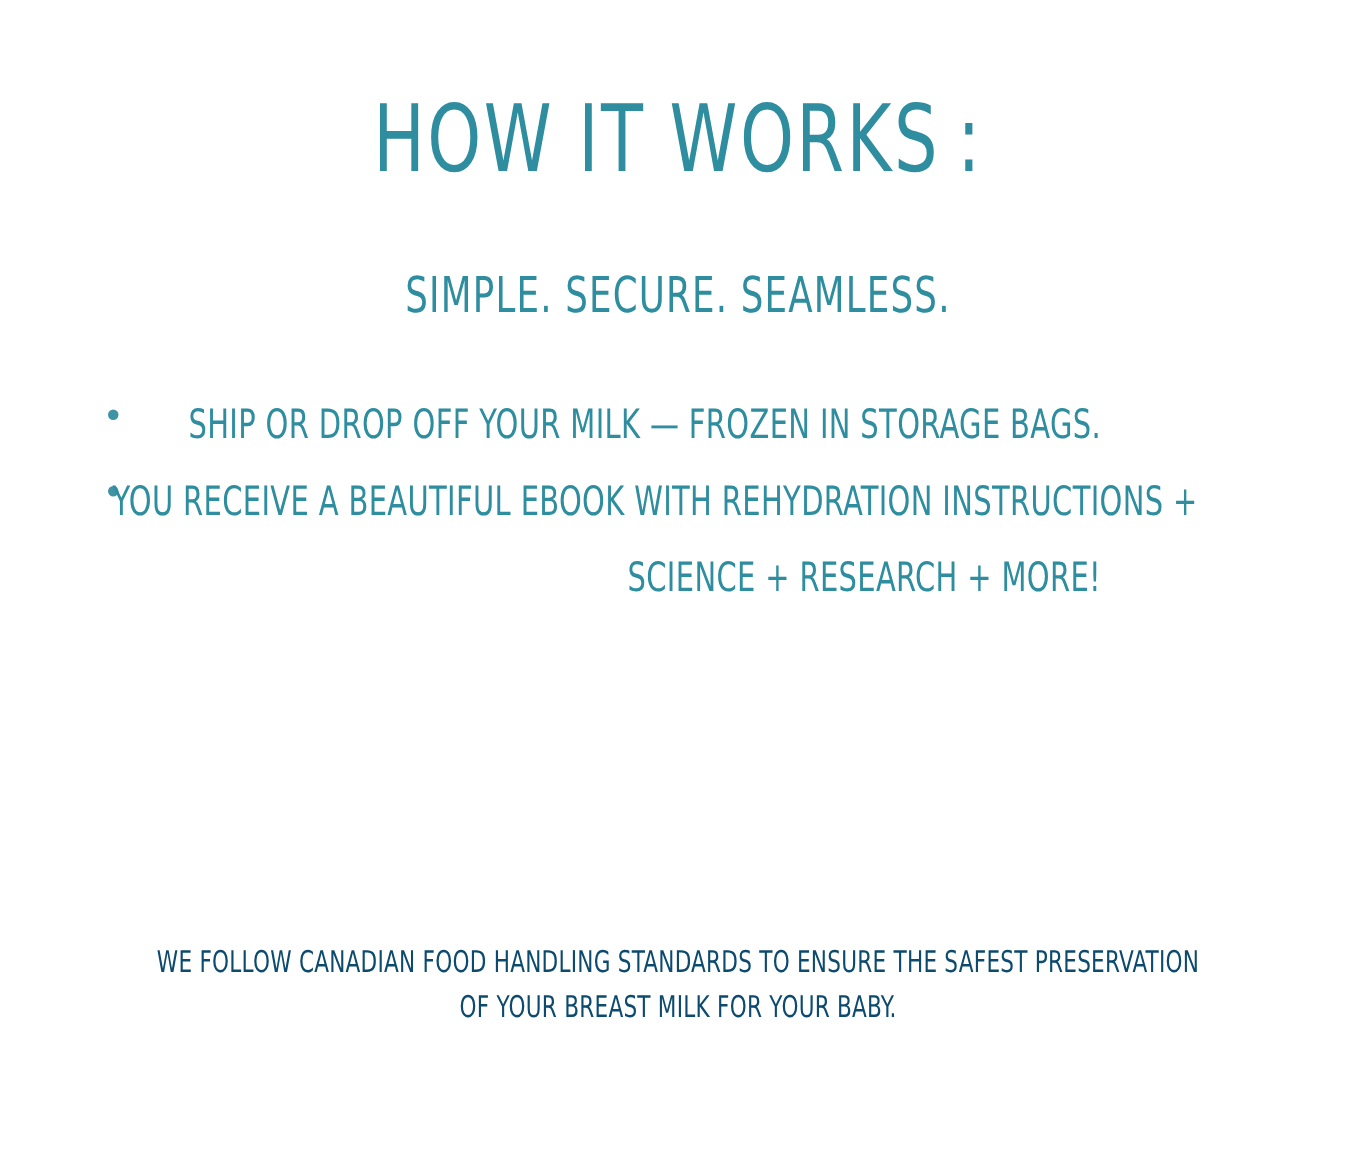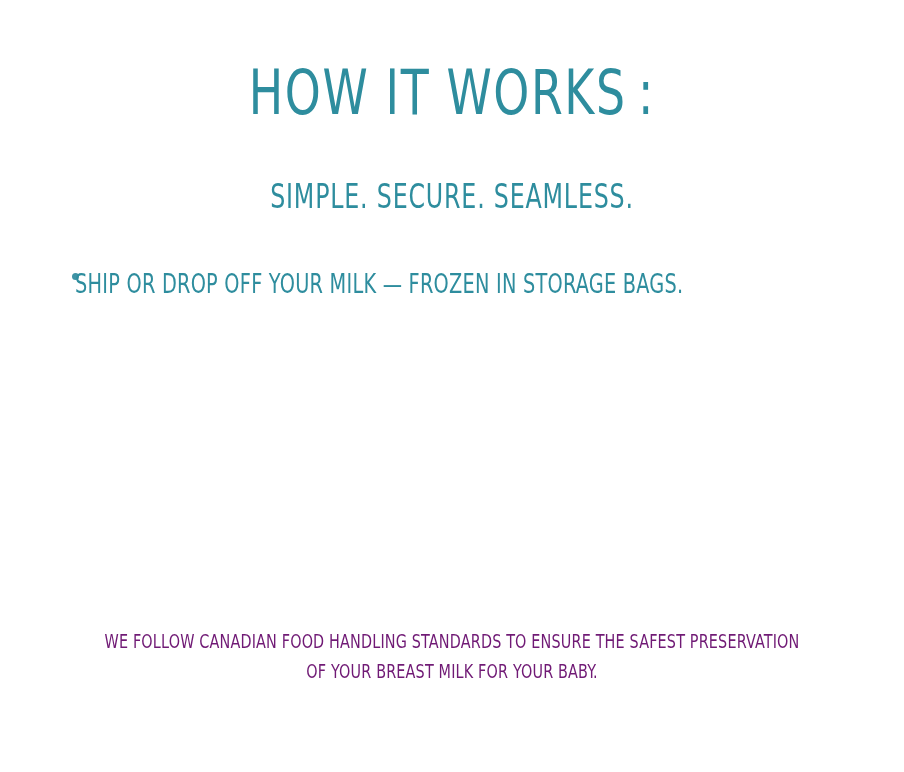--- a/index.html
+++ b/index.html
@@ -66,20 +66,21 @@
     left: 0;
     width: 904px;
     margin: 0;
     padding: 0;
     list-style: none;
   }
   .bullet-row {
     position: relative;
     height: 51px;
     padding-left: 75px;
+    text-align: right;
   }
   .bullet-row.tall {
     height: 102px;
   }
   .bullet-dot {
     position: absolute;
     left: 72px;
     top: 15px;
     width: 7px;
     height: 7px;
@@ -103,21 +104,21 @@
   
   .footer {
     position: absolute;
     top: 626px;
     left: 0;
     width: 904px;
     text-align: center;
     font-size: 20px;
     line-height: 30px;
     letter-spacing: 0.2px;
-    color: #701a75;
+    color: #0c4a6e;
   }
   .footer span {
     display: block;
     transform: scaleX(0.80);
     transform-origin: center center;
     white-space: nowrap;
   }
 </style>
 </head>
 <body>
@@ -131,20 +132,25 @@
   <ul class="bullets">
 
     <li class="bullet-row">
       <span class="bullet-dot"></span>
       <span class="bullet-text">SHIP OR DROP OFF YOUR MILK — FROZEN IN STORAGE BAGS.</span>
     </li>
 
 
 
 
+    <li class="bullet-row tall">
+      <span class="bullet-dot"></span>
+      <span class="bullet-text">YOU RECEIVE A BEAUTIFUL EBOOK WITH REHYDRATION INSTRUCTIONS +</span>
+      <span class="bullet-text line2">SCIENCE + RESEARCH + MORE!</span>
+    </li>
 
   </ul>
 
   <div class="footer">
     <span>WE FOLLOW CANADIAN FOOD HANDLING STANDARDS TO ENSURE THE SAFEST PRESERVATION</span>
     <span>OF YOUR BREAST MILK FOR YOUR BABY.</span>
   </div>
 
 </div>
 

